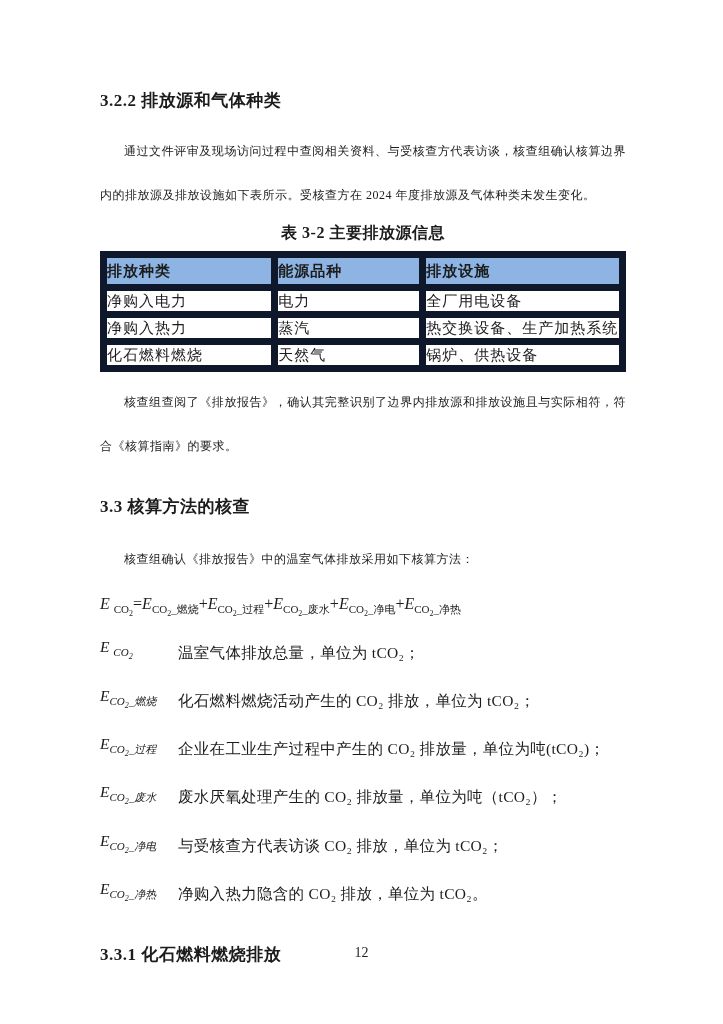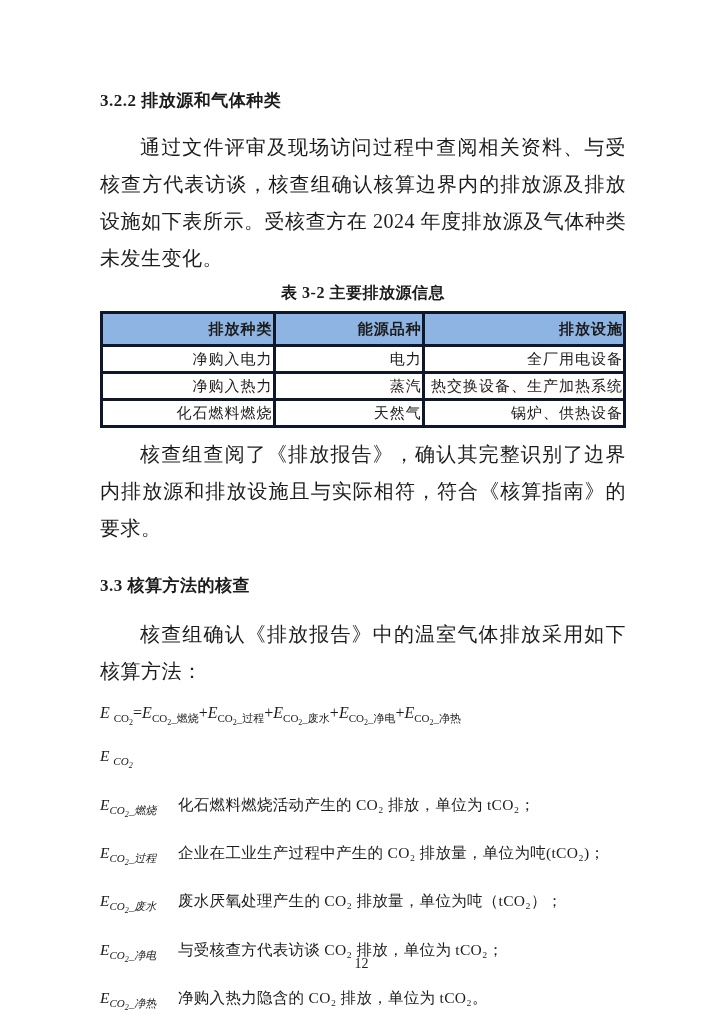--- a/index.html
+++ b/index.html
@@ -19,43 +19,43 @@
   .heading {
     font-size: 17px;
     font-weight: bold;
     letter-spacing: 0.5px;
     line-height: 25px;
   }
   .h-322 { margin-bottom: 16px; }
   .h-33  { margin-top: 26px; margin-bottom: 18px; }
   .h-331 { margin-top: 30px; }
   .para {
-    font-size: 20px;
-    line-height: 37px;
+    font-size: 12px;
+    line-height: 44px;
     text-align: justify;
     text-indent: 2em;
     letter-spacing: 0.5px;
   }
   .table-title {
     text-align: center;
     font-weight: bold;
     font-size: 16px;
     margin-top: 6px;
     margin-bottom: 7px;
     letter-spacing: 0.5px;
   }
   table.emission {
     width: 100%;
     border-collapse: collapse;
     border: 2px solid #000000;
     table-layout: fixed;
   }
   table.emission th, table.emission td {
-    border: 3px solid #0f172a;
-    text-align: right;
+    border: 7px solid #0f172a;
+    text-align: left;
     font-size: 15px;
     letter-spacing: 1px;
   }
   table.emission th {
     background: #8db4e2;
     font-weight: bold;
     height: 33px;
   }
   table.emission td { height: 27px; font-weight: normal; }
   col.c1 { width: 33%; } col.c2 { width: 28.5%; } col.c3 { width: 38.5%; }
@@ -73,35 +73,35 @@
   }
   .formula sub .tiny, .sym sub .tiny { font-size: 8px; vertical-align: sub; }
   .lead-line {
     font-size: 16px;
     line-height: 38px;
     padding-left: 1.5em;
     letter-spacing: 0.5px;
   }
   .def-row {
     display: flex;
-    align-items: flex-start;
+    align-items: center;
     font-size: 15.5px;
     line-height: 27px;
     margin-bottom: 11px;
   }
   .def-row .sym {
     width: 78px;
     flex: 0 0 78px;
     font-style: italic;
     white-space: nowrap;
   }
   .def-row .desc { letter-spacing: 0.3px; white-space: nowrap; }
   .page-number {
     position: absolute;
-    bottom: 52px;
+    bottom: 63px;
     left: 0; right: 0;
     text-align: center;
     font-size: 14px;
   }
 </style>
 </head>
 <body>
 
 <div class="page">
 
@@ -148,20 +148,21 @@
   <div class="heading h-33">3.3 核算方法的核查</div>
 
   <p class="para">核查组确认《排放报告》中的温室气体排放采用如下核算方法：</p>
 
   <div class="formula"><i>E </i><sub>CO<span class="tiny">2</span></sub>=<i>E</i><sub>CO<span class="tiny">2</span>_燃烧</sub>+<i>E</i><sub>CO<span class="tiny">2</span>_过程</sub>+<i>E</i><sub>CO<span class="tiny">2</span>_废水</sub>+<i>E</i><sub>CO<span class="tiny">2</span>_净电</sub>+<i>E</i><sub>CO<span class="tiny">2</span>_净热</sub></div>
 
 
   <div id="def-list">
       <div class="def-row">
         <span class="sym"><i>E </i><sub>CO<span class="tiny">2</span></sub></span>
+        <span class="desc">温室气体排放总量，单位为 tCO₂；</span>
       </div>
       <div class="def-row">
         <span class="sym"><i>E</i><sub>CO<span class="tiny">2</span>_燃烧</sub></span>
         <span class="desc">化石燃料燃烧活动产生的 CO₂ 排放，单位为 tCO₂；</span>
       </div>
       <div class="def-row">
         <span class="sym"><i>E</i><sub>CO<span class="tiny">2</span>_过程</sub></span>
         <span class="desc">企业在工业生产过程中产生的 CO₂ 排放量，单位为吨(tCO₂)；</span>
       </div>
       <div class="def-row">

